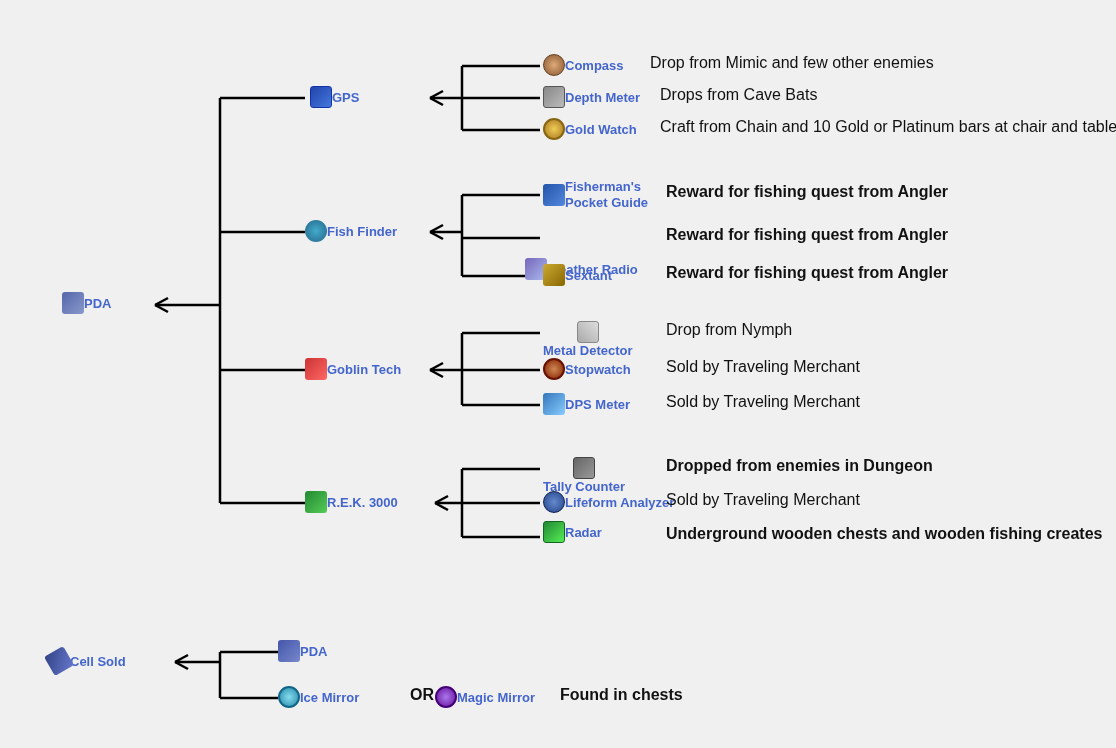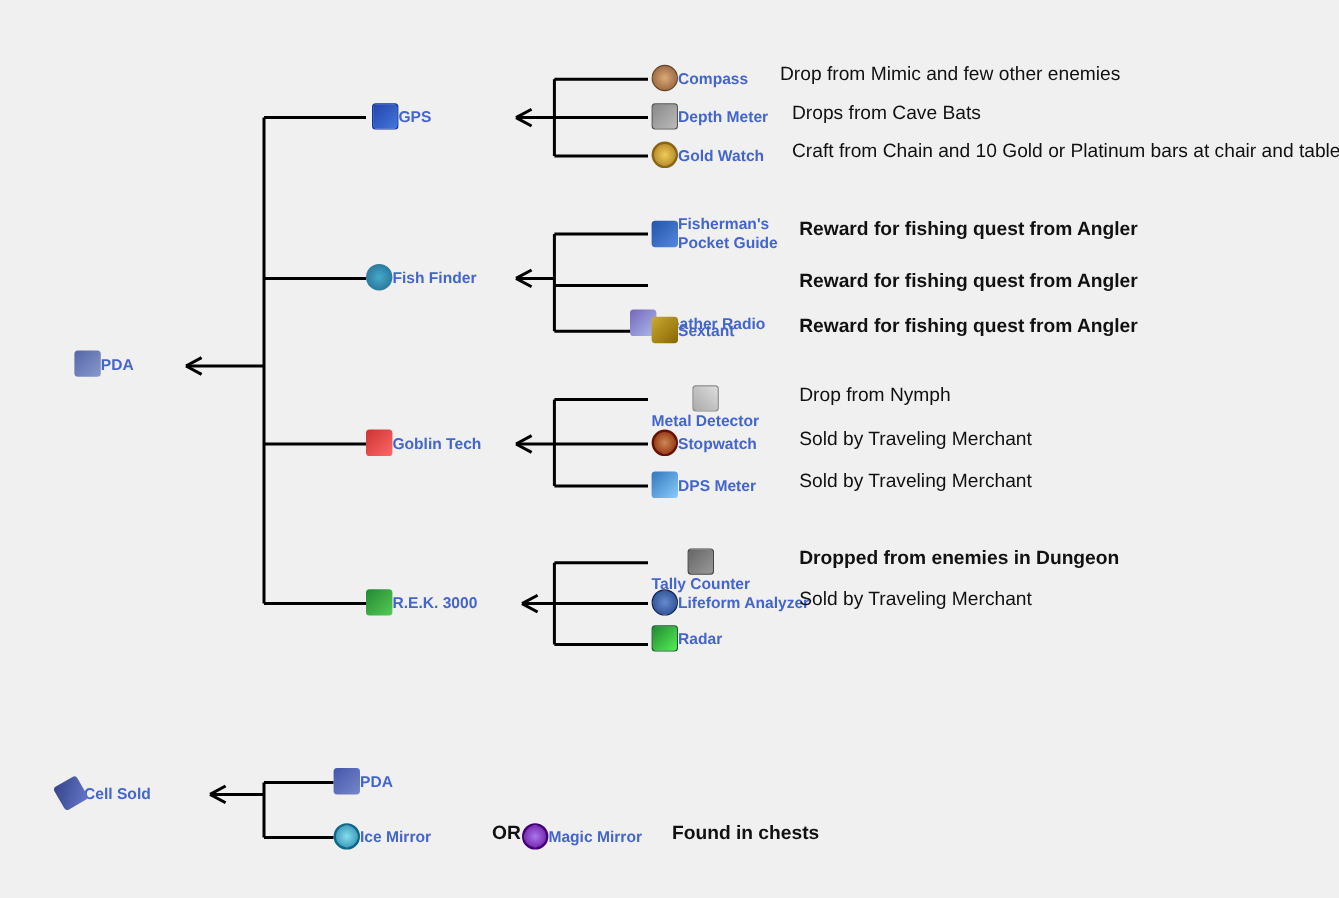--- a/index.html
+++ b/index.html
@@ -233,20 +233,23 @@
     <span class="item-label">Lifeform Analyzer</span>
   </div>
   <div class="item" style="left:666px; top:491px;">
     <span class="item-desc">Sold by Traveling Merchant</span>
   </div>
 
   <div class="item" style="left:543px; top:521px;">
     <span class="icon" style="background:linear-gradient(135deg,#228833,#55ee55);border-radius:3px;border:1px solid #116622;"></span>
     <span class="item-label">Radar</span>
   </div>
+  <div class="item" style="left:666px; top:525px;">
+    <span class="item-desc bold-desc">Underground wooden chests and wooden fishing creates</span>
+  </div>
 
   <div class="item" style="left:48px; top:650px;">
     <span class="icon" style="background:linear-gradient(135deg,#334488,#6677cc);border-radius:3px;transform:rotate(-30deg);"></span>
     <span class="item-label">Cell Sold</span>
   </div>
 
   <div class="item" style="left:278px; top:640px;">
     <span class="icon" style="background:linear-gradient(135deg,#4455aa,#7788cc);border-radius:3px;"></span>
     <span class="item-label">PDA</span>
   </div>

